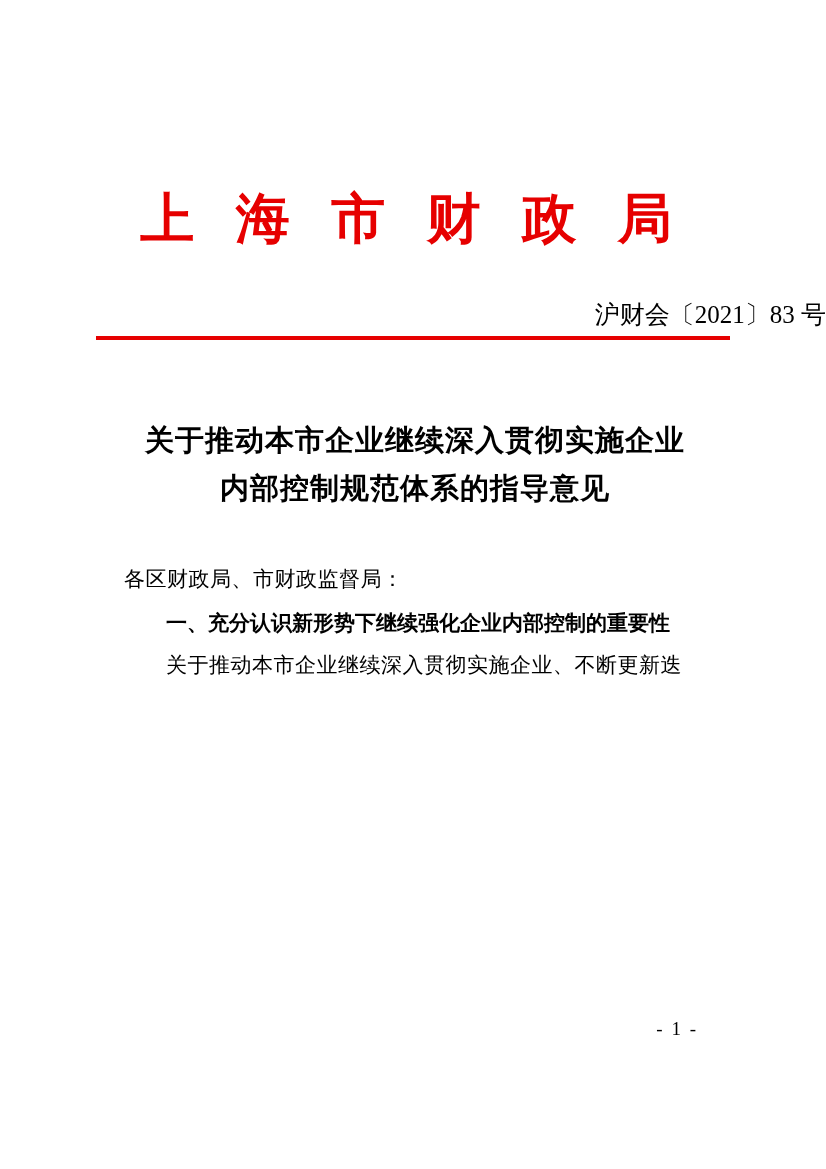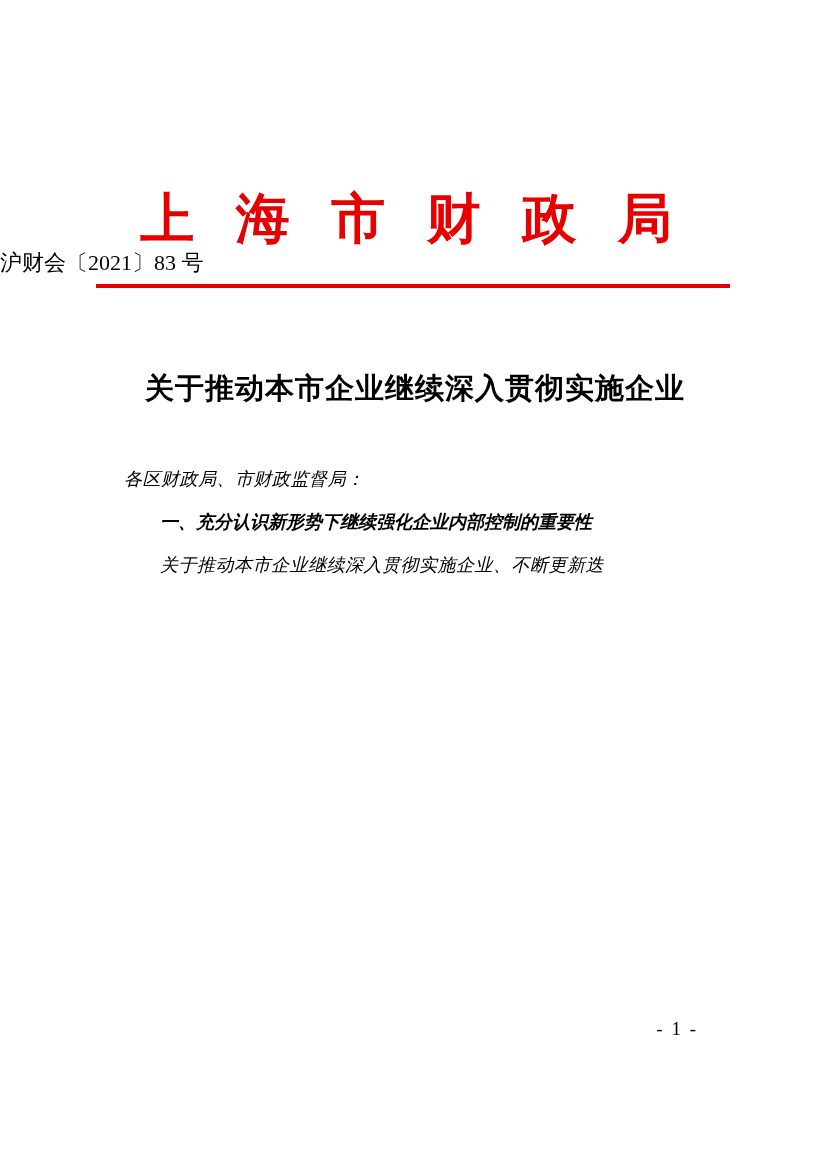--- a/index.html
+++ b/index.html
@@ -21,46 +21,46 @@
     padding-top: 188px;
     text-align: center;
     color: #e60000;
     font-size: 54px;
     font-weight: 700;
     letter-spacing: 14px;
     line-height: 62px;
     white-space: nowrap;
   }
   .doc-number {
-    text-align: left;
-    font-size: 22px;
+    margin-top: 52px;
+    text-align: right;
+    font-size: 25px;
     line-height: 26px;
   }
   .red-divider {
     width: 634px;
     height: 4px;
     background: #e60000;
     margin: 8px auto 0 auto;
   }
   .doc-title {
     margin: 76px 0 0 4px;
     text-align: center;
     font-size: 29px;
     font-weight: 700;
     line-height: 48px;
     letter-spacing: 1px;
   }
   .content {
     width: 578px;
     margin: 46px auto 0 auto;
-    font-size: 18px;
+    font-size: 21px;
     line-height: 43px;
     text-align: justify;
     letter-spacing: 0.5px;
-    font-style: italic;
   }
   .salutation {
     text-indent: 0;
   }
   .para {
     text-indent: 2em;
   }
   .section-heading {
     text-indent: 2em;
     font-weight: 700;
@@ -79,21 +79,21 @@
 <body>
 
 <div class="page">
 
   <div class="agency-name">上 海 市 财 政 局</div>
 
   <div class="doc-number">沪财会〔2021〕83 号</div>
 
   <div class="red-divider"></div>
 
-  <h1 class="doc-title"><span>关于推动本市企业继续深入贯彻实施企业</span><br></h1>
+  <h1 class="doc-title"><span>关于推动本市企业继续深入贯彻实施企业</span><br><span>内部控制规范体系的指导意见</span></h1>
 
   <div class="content">
     <div class="salutation">各区财政局、市财政监督局：</div>
 
 
     <div class="section-heading">一、充分认识新形势下继续强化企业内部控制的重要性</div>
 
     <div class="para">关于推动本市企业继续深入贯彻实施企业、不断更新迭</div>
   </div>
 

